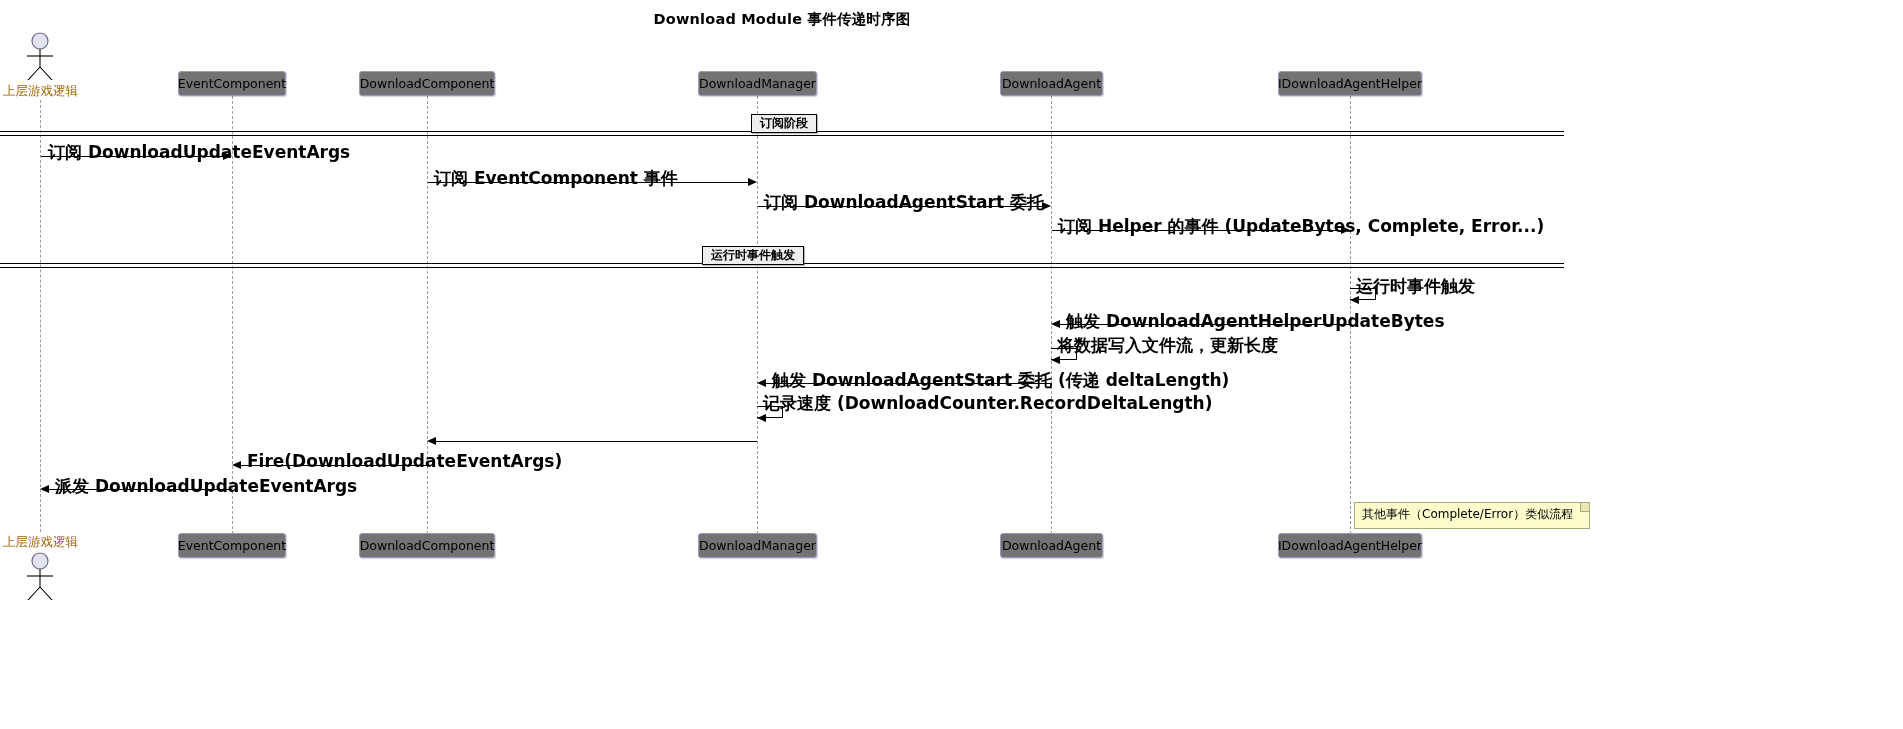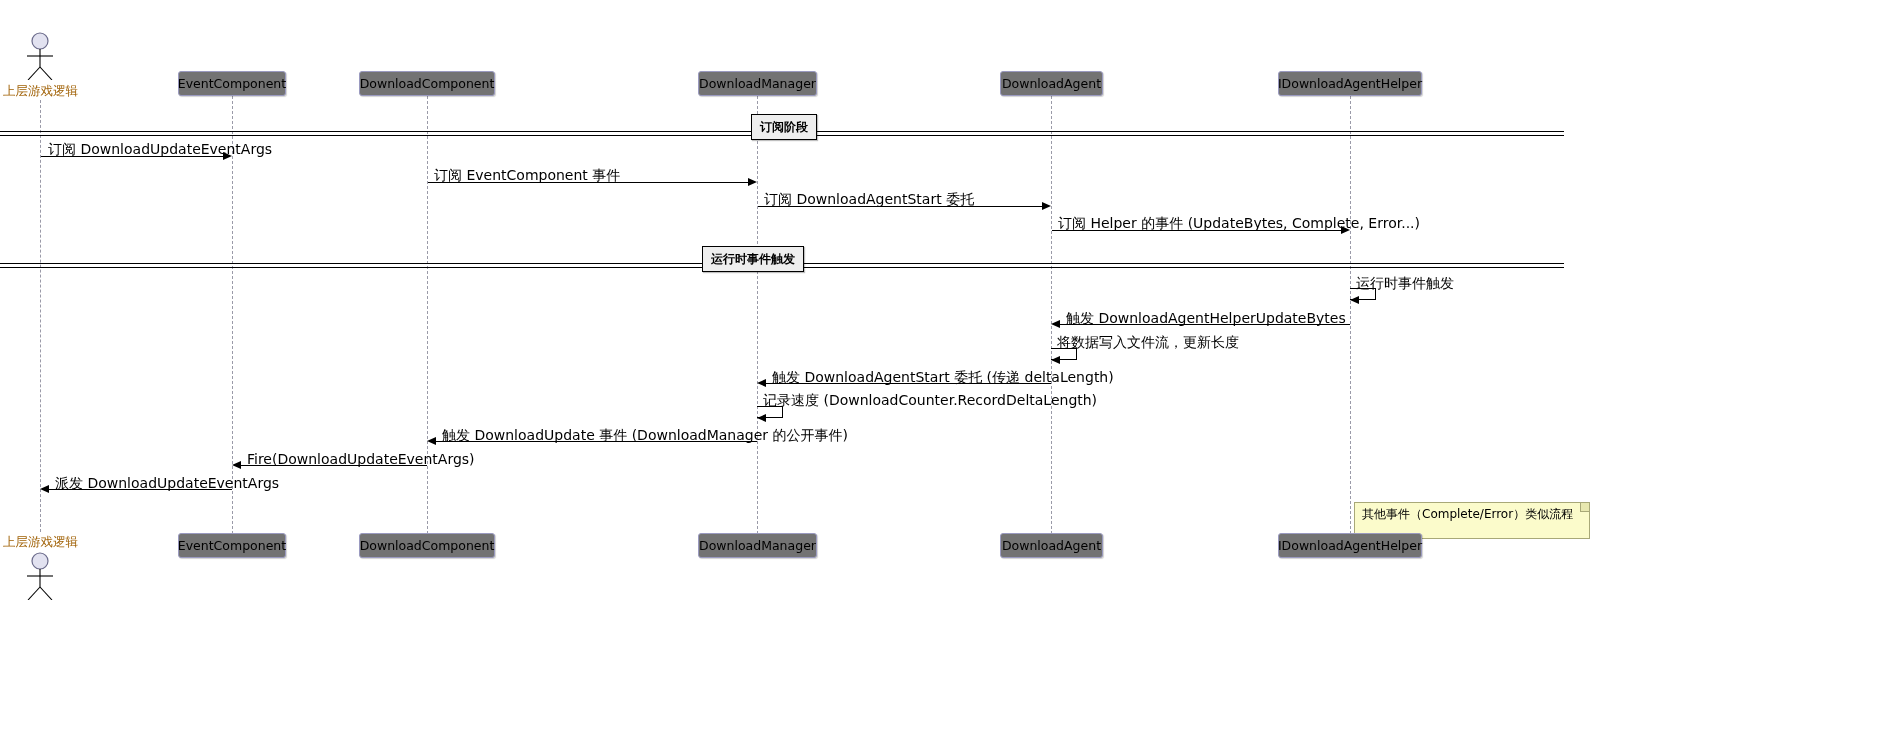--- a/index.html
+++ b/index.html
@@ -66,44 +66,45 @@
   .sep {
     position: absolute;
     left: 0;
     width: 1564px;
     height: 5px;
     border-top: 1.4px solid #000;
     border-bottom: 1.4px solid #000;
   }
   .sep-label {
     position: absolute;
-    height: 26px;
+    height: 19px;
     background: #EEEEEE;
     border: 1.6px solid #000;
     display: flex;
     align-items: center;
     justify-content: center;
     font-size: 12px;
     font-weight: bold;
     color: #000;
     white-space: nowrap;
     padding: 0 8px;
     box-shadow: 1px 1px 1px rgba(0,0,0,0.25);
   }
   
   .msg-line {
     position: absolute;
     height: 0;
     border-top: 1.1px solid #000;
   }
   .msg-label {
     position: absolute;
-    font-size: 14px;
-    color: #000;
-    white-space: nowrap;
+    font-size: 17px;
+    color: #000;
+    white-space: nowrap;
+    font-weight: bold;
   }
   .arrow-r, .arrow-l {
     position: absolute;
     width: 0; height: 0;
   }
   .arrow-r {
     border-top: 4.5px solid transparent;
     border-bottom: 4.5px solid transparent;
     border-left: 9px solid #000;
   }
@@ -120,38 +121,39 @@
     height: 12px;
     width: 26px;
   }
   
   .note {
     position: absolute;
     background: #FBFBCB;
     border: 1px solid #A8A878;
     font-size: 12px;
     color: #000;
-    padding: 4px 16px 16px 7px;
+    padding: 4px 16px 6px 7px;
     white-space: nowrap;
     line-height: 15px;
   }
   .note-fold {
     position: absolute;
     right: 0; top: 0;
     width: 9px; height: 9px;
     background: #E8E8B0;
     border-left: 1px solid #A8A878;
     border-bottom: 1px solid #A8A878;
   }
 </style>
 </head>
 <body>
 
 <div id="canvas">
 
+  <div id="diagram-title">Download Module 事件传递时序图</div>
 
   <div class="lifeline actor-line" style="left:40px;"></div>
   <div class="lifeline" style="left:232px;"></div>
   <div class="lifeline" style="left:427px;"></div>
   <div class="lifeline" style="left:757px;"></div>
   <div class="lifeline" style="left:1051px;"></div>
   <div class="lifeline" style="left:1350px;"></div>
 
   <div class="actor" style="left:20px; top:32px;">
     <svg width="40" height="48" viewBox="0 0 40 48">
@@ -221,21 +223,20 @@
   <div class="msg-line" style="left:766px; top:383px; width:285px;"></div>
   <div class="arrow-l" style="left:757px; top:378.5px;"></div>
   <div class="msg-label" style="left:772px; top:369px;">触发 DownloadAgentStart 委托 (传递 deltaLength)</div>
 
   <div class="selfloop" style="left:757px; top:406px;"></div>
   <div class="arrow-l" style="left:757px; top:413.5px;"></div>
   <div class="msg-label" style="left:763px; top:392px;">记录速度 (DownloadCounter.RecordDeltaLength)</div>
 
   <div class="msg-line" style="left:436px; top:441px; width:321px;"></div>
   <div class="arrow-l" style="left:427px; top:436.5px;"></div>
-  <div class="msg-label" style="left:442px; top:427px;">触发 DownloadUpdate 事件 (DownloadManager 的公开事件)</div>
 
   <div class="msg-line" style="left:241px; top:465px; width:186px;"></div>
   <div class="arrow-l" style="left:232px; top:460.5px;"></div>
   <div class="msg-label" style="left:247px; top:451px;">Fire(DownloadUpdateEventArgs)</div>
 
   <div class="msg-line" style="left:49px; top:489px; width:183px;"></div>
   <div class="arrow-l" style="left:40px; top:484.5px;"></div>
   <div class="msg-label" style="left:55px; top:475px;">派发 DownloadUpdateEventArgs</div>
 
   <div class="note" style="left:1354px; top:502px;">

